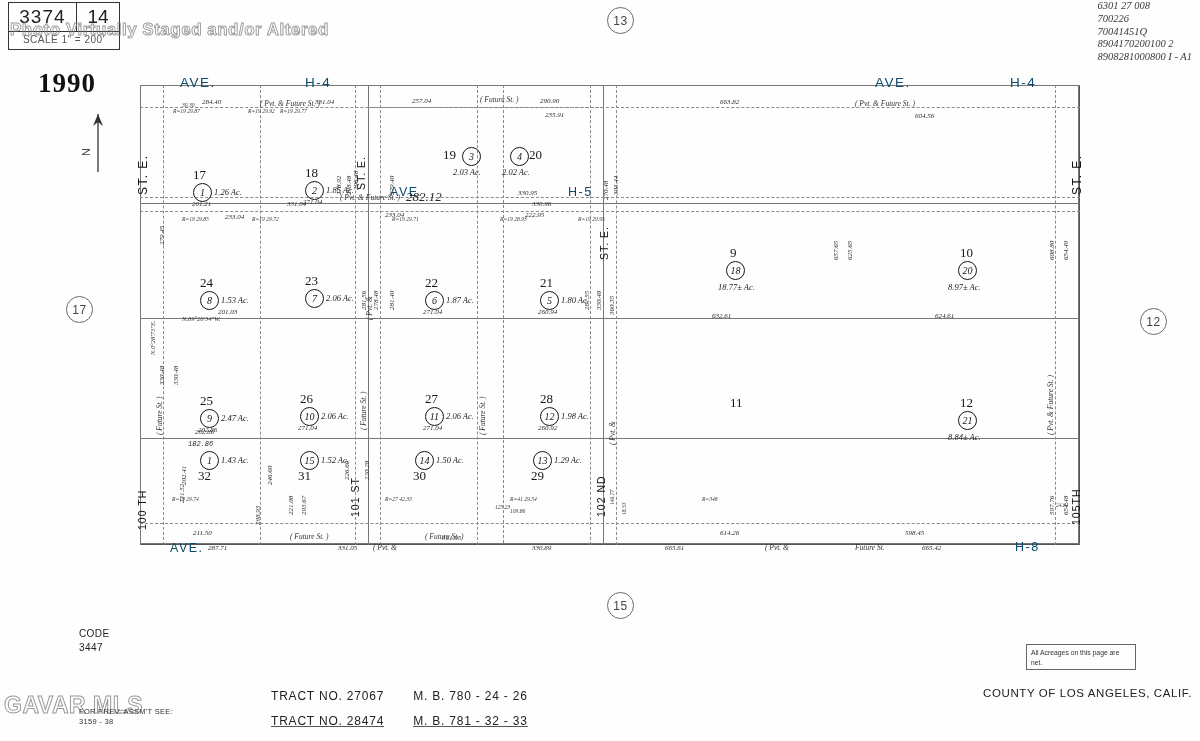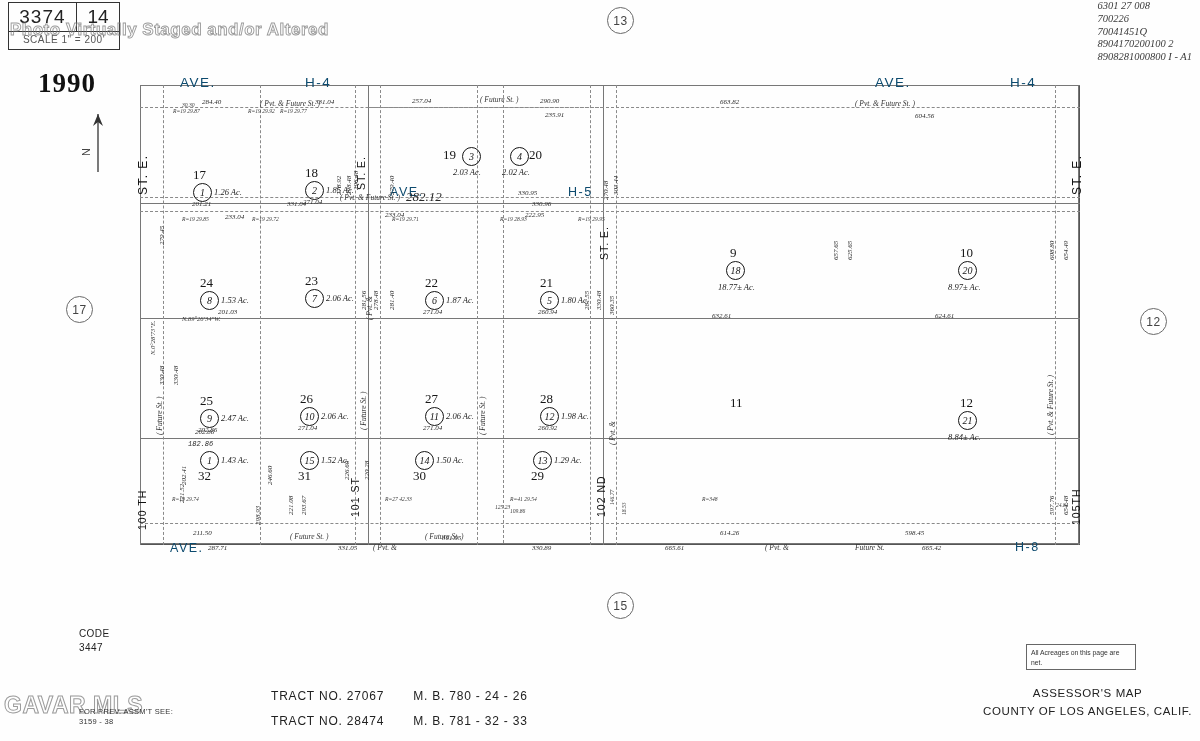--- a/index.html
+++ b/index.html
@@ -91,21 +91,21 @@
   .codebox{position:absolute;left:79px;top:627px;font-size:10px;color:#222;
     line-height:1.35;letter-spacing:.4px;}
   .acrnote{position:absolute;left:1026px;top:644px;width:110px;height:26px;
     border:.9px solid #666;font-size:6.8px;color:#333;padding:3px 4px;
     line-height:1.5;box-sizing:border-box;}
   .prev{position:absolute;left:79px;top:707px;font-size:7.5px;color:#333;
     line-height:1.35;letter-spacing:.3px;}
   .tracts{position:absolute;left:268px;top:683px;font-size:12px;color:#222;
     line-height:1.75;letter-spacing:.8px;}
   .tracts td{padding-right:26px;white-space:nowrap;}
-  .tracts .u{text-decoration-color:#555;}
+  .tracts .u{text-decoration:underline;text-decoration-color:#555;}
   .assessor{position:absolute;right:8px;top:685px;text-align:center;
     font-size:11.5px;color:#222;line-height:1.55;letter-spacing:.6px;}
 </style>
 </head>
 <body>
 
 <div class="map-root">
 
   <div class="bookpage">
     <div class="bk">3374</div>
@@ -398,17 +398,16 @@
       <td>M. B. 780 - 24 - 26</td>
     </tr>
     <tr>
       <td class="u">TRACT  NO. 28474</td>
       <td class="u">M. B. 781 - 32 - 33</td>
     </tr>
   </tbody>
     </table>
 
   <div class="assessor">
-    <div>ASSESSOR'S MAP</div>
     <div>COUNTY OF LOS ANGELES, CALIF.</div>
   </div>
 
 </div>
 
 </body></html>

